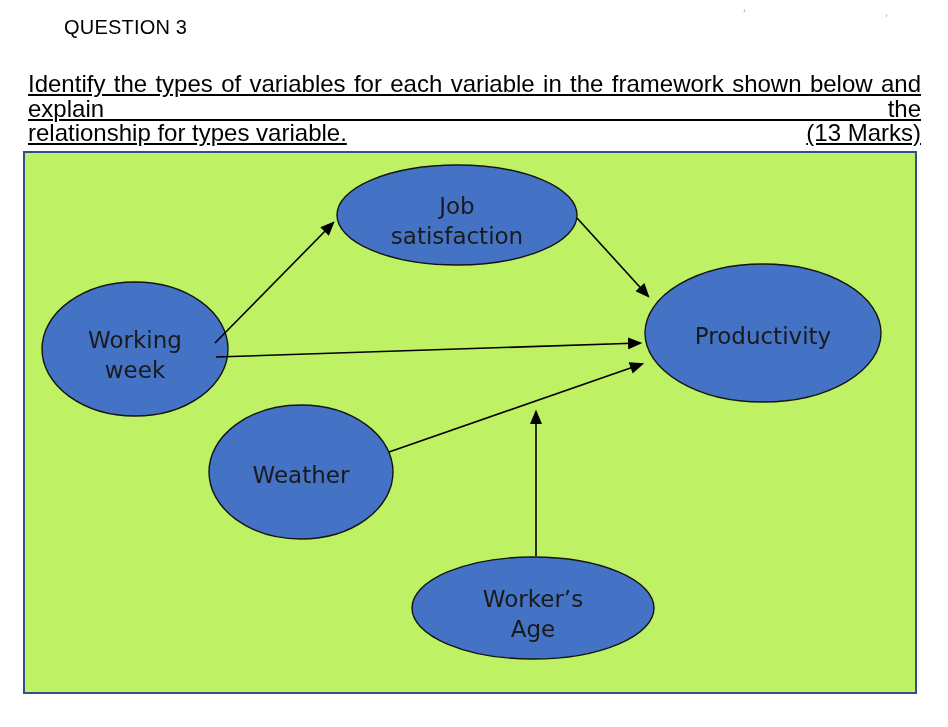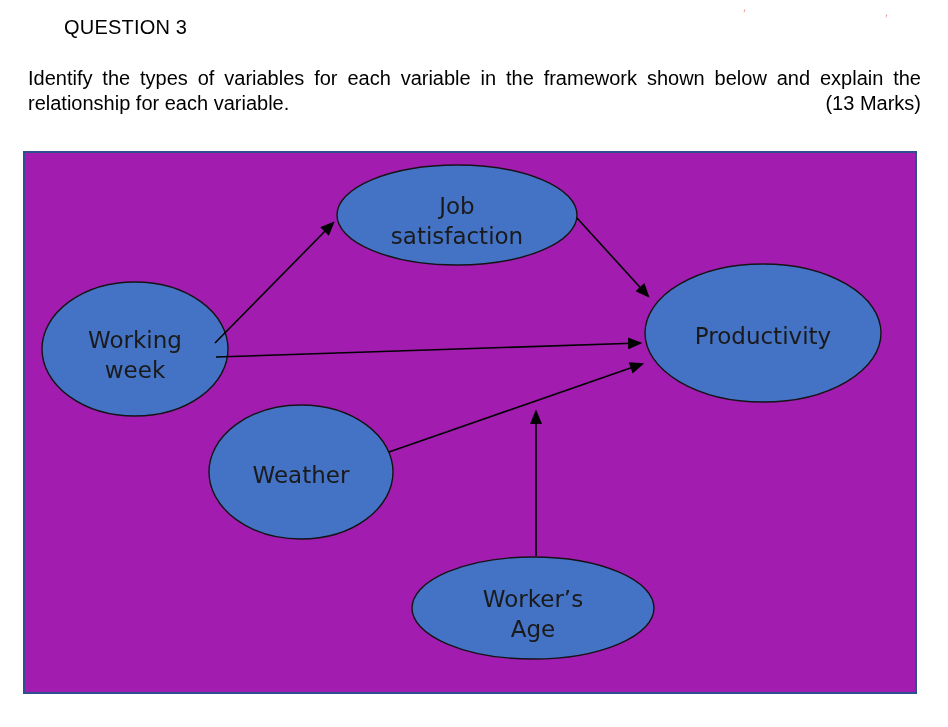--- a/index.html
+++ b/index.html
@@ -20,24 +20,25 @@
     left: 28px;
     top: 16px;
     font-size: 20px;
     font-weight: normal;
     letter-spacing: 0.2px;
     margin-left: 36px;
   }
   .instruction {
     position: absolute;
     left: 28px;
-    top: 66px;
+    top: 72px;
     width: 893px;
-    font-size: 20px;
+    font-size: 24px;
     line-height: 24.5px;
+    text-decoration: underline;
   }
   .instruction-line1 {
     text-align: justify;
     text-align-last: justify;
     white-space: normal;
   }
   .instruction-line2 {
     display: flex;
     justify-content: space-between;
   }
@@ -50,39 +51,39 @@
   }
   .red-mark.m1 { left: 742px; top: 8px; }
   .red-mark.m2 { left: 884px; top: 13px; }
   .diagram-frame {
     position: absolute;
     left: 23px;
     top: 151px;
     width: 890px;
     height: 539px;
     border: 2px solid #2f5090;
-    background: #a21caf;
+    background: #bef264;
   }
   svg text {
     font-family: "DejaVu Sans", sans-serif;
     font-size: 23px;
   }
 </style>
 </head>
 <body>
 
 <div class="question-title">QUESTION 3</div>
 
 <span class="red-mark m1" style="color: rgb(232, 114, 114);">ʼ</span>
 <span class="red-mark m2" style="color: rgb(232, 114, 114);">ʼ</span>
 
 <div class="instruction">
   <div class="instruction-line1">Identify the types of variables for each variable in the framework shown below and explain the</div>
   <div class="instruction-line2">
-    <span>relationship for each variable.</span>
+    <span>relationship for types variable.</span>
     <span>(13 Marks)</span>
   </div>
 </div>
 
 <div class="diagram-frame" id="diagram-frame" style="border-color: rgb(47, 80, 144);">
   <svg id="framework-svg" width="890" height="539" viewBox="0 0 890 539">
       <defs>
         <marker id="arrowhead" markerUnits="userSpaceOnUse" markerWidth="15" markerHeight="12" viewBox="0 0 12 10" refX="10" refY="5" orient="auto">
           <path d="M0,0 L12,5 L0,10 Z" fill="#000000"></path>
         </marker>

